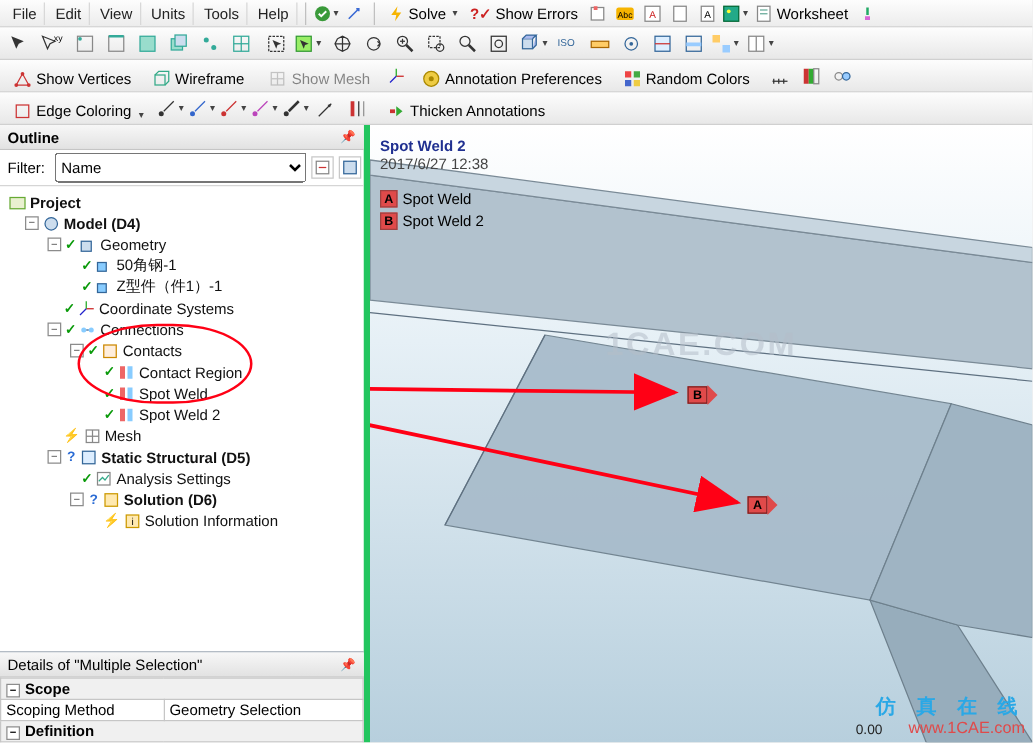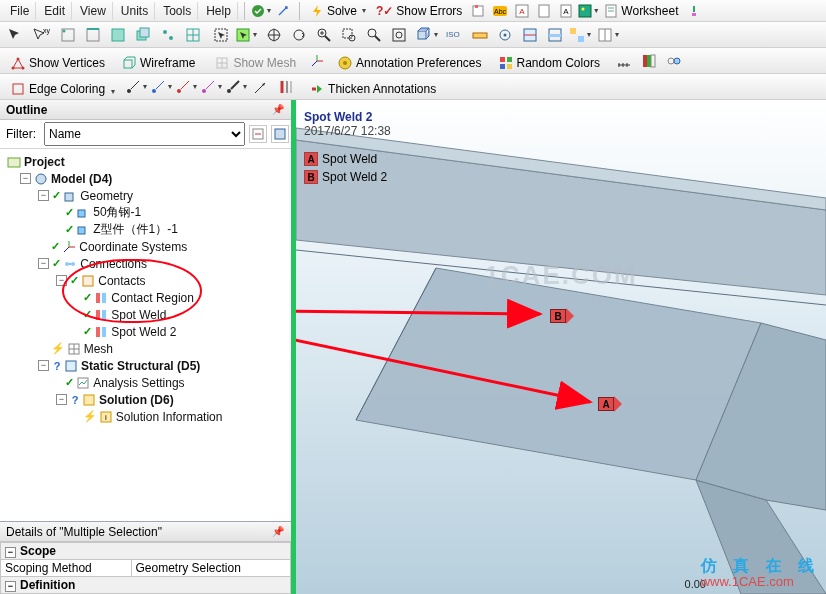--- a/index.html
+++ b/index.html
@@ -65,21 +65,21 @@
   .marker { position:absolute; display:flex; align-items:center; }
   .marker .box { width:16px; height:14px; border:1px solid #7a2020; font-weight:bold; font-size:10px; display:flex; align-items:center; justify-content:center; }
   .marker .tri { width:0; height:0; border-top:8px solid transparent; border-bottom:8px solid transparent; border-left:8px solid; }
   .mk-a .box { background:#e04a4a; } .mk-a .tri { border-left-color:#e04a4a; }
   .mk-b .box { background:#e04a4a; } .mk-b .tri { border-left-color:#e04a4a; }
 
   .arrow { position:absolute; pointer-events:none; }
   .scalebar { position:absolute; right:120px; bottom:4px; font-size:11px; color:#222; }
 
   .watermark { position:absolute; left:50%; top:160px; transform:translateX(-50%); font-size:26px; font-weight:bold; color:rgba(180,190,200,.55); letter-spacing:2px; pointer-events:none; }
-  .wm-corner { position:absolute; right:6px; bottom:4px; text-align:left; line-height:16px; pointer-events:none; }
+  .wm-corner { position:absolute; right:6px; bottom:4px; text-align:right; line-height:16px; pointer-events:none; }
   .wm-corner .l1 { color:#2aa8e6; font-size:16px; letter-spacing:6px; font-weight:bold; }
   .wm-corner .l2 { color:#e04a4a; font-size:13px; }
 
   svg { overflow:visible; }
 </style>
 </head>
 <body>
 
 <div class="menubar">
   <span class="menu">File</span>

